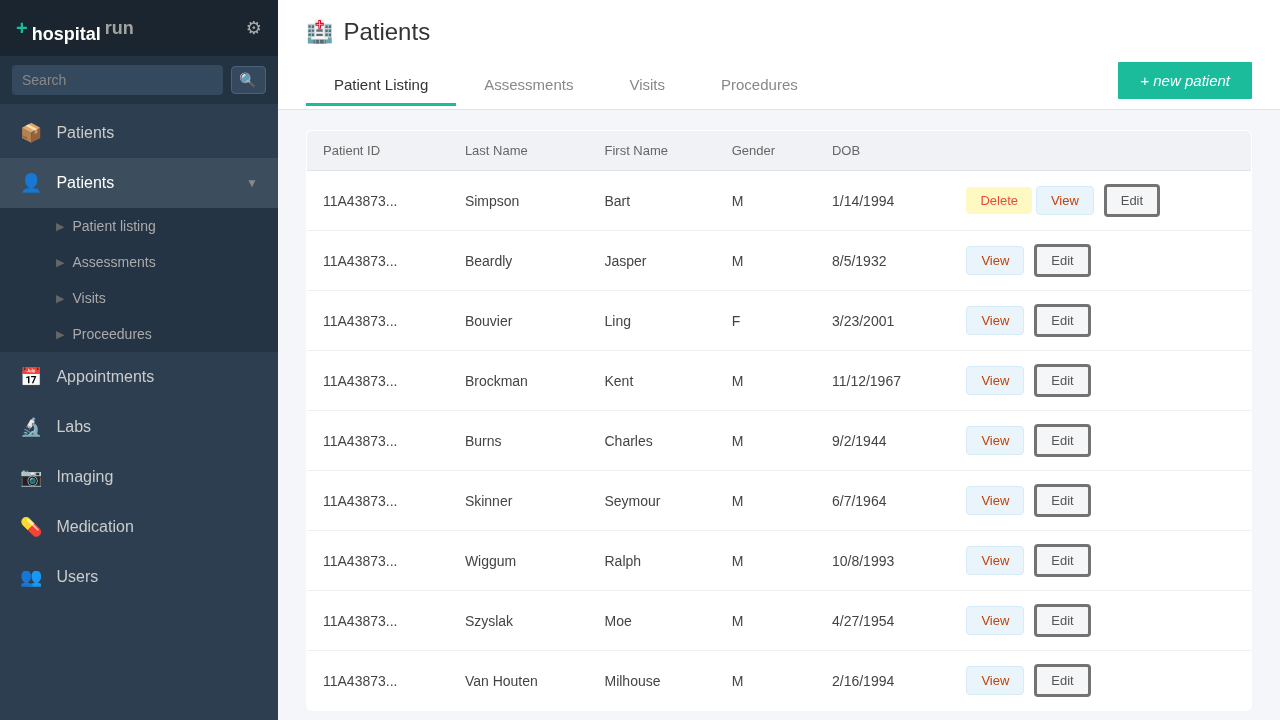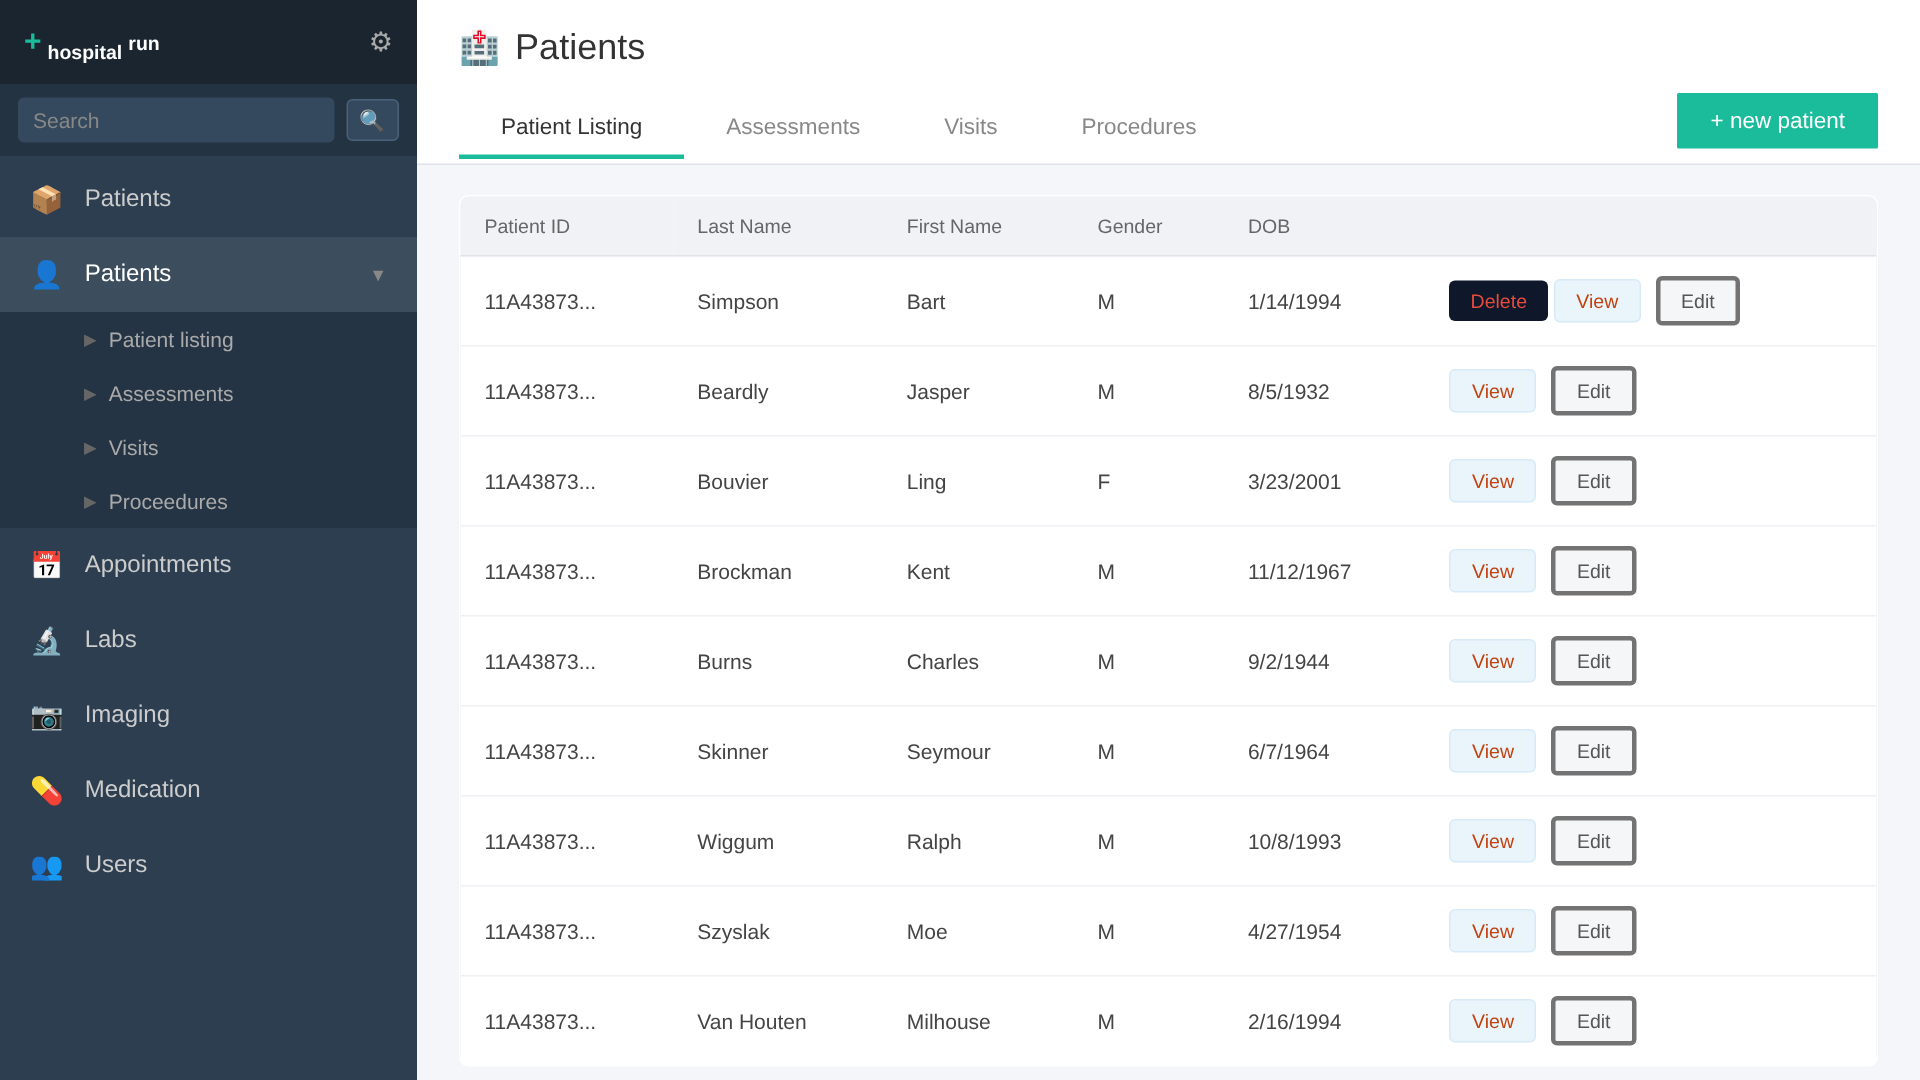--- a/index.html
+++ b/index.html
@@ -27,27 +27,27 @@
       align-items: center;
       gap: 4px;
     }
     .logo-plus {
       color: #1abc9c;
       font-size: 20px;
       font-weight: bold;
     }
     .logo-text-hospital {
       color: white;
-      font-size: 13px;
+      font-size: 18px;
       font-weight: bold;
       margin-top: 12px;
     }
     .logo-text-run {
-      color: #ffffff;
-      font-size: 13px;
+      color: #a3a3a3;
+      font-size: 18px;
       font-weight: bold;
     }
     .gear-btn {
       color: #aaa;
       background: none;
       border: none;
       cursor: pointer;
       font-size: 18px;
     }
     .search-bar {
@@ -156,20 +156,21 @@
     }
     .new-patient-btn {
       background: #1abc9c;
       color: white;
       border: none;
       border-radius: 1px;
       padding: 10px 22px;
       font-size: 15px;
       cursor: pointer;
       font-weight: 500;
+      font-style: italic;
     }
 
     
     .patient-table {
       width: 100%;
       background: white;
       border-radius: 6px;
       border: 1px solid #e0e4ea;
       border-collapse: collapse;
       overflow: hidden;
@@ -184,21 +185,21 @@
       border-bottom: 1px solid #e0e4ea;
     }
     .patient-table td {
       padding: 13px 16px;
       font-size: 14px;
       color: #444;
       border-bottom: 1px solid #eef0f3;
     }
     .patient-table tr:last-child td { border-bottom: none; }
     .btn-delete {
-      background: #0f172a;
+      background: #fef9c3;
       color: #e74c3c;
       border: none;
       border-radius: 4px;
       padding: 6px 14px;
       font-size: 13px;
       cursor: pointer;
       font-weight: 500;
     }
     .btn-view {
       background: #eaf4fb;

